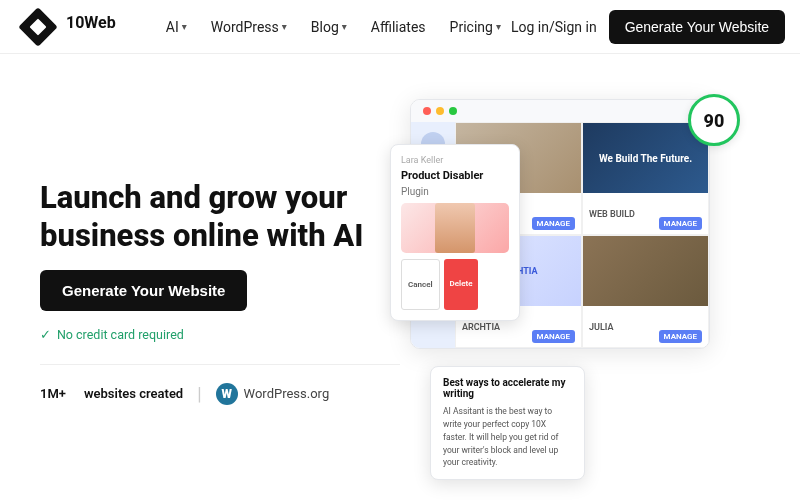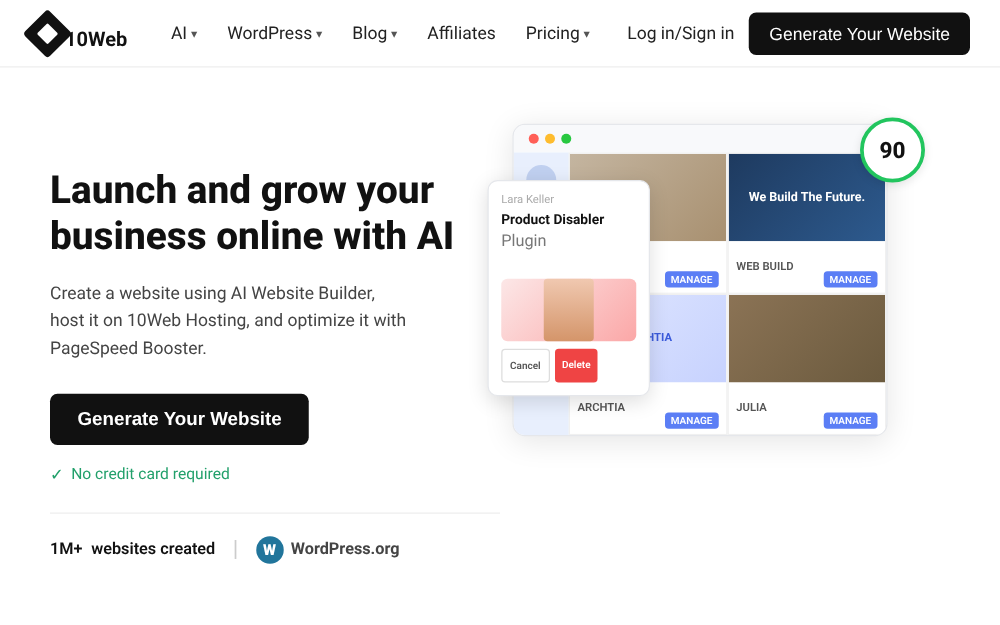--- a/index.html
+++ b/index.html
@@ -3,21 +3,21 @@
   <meta charset="utf-8">
   <style>
     * { box-sizing: border-box; margin: 0; padding: 0; }
     body { font-family: -apple-system, BlinkMacSystemFont, 'Segoe UI', Roboto, sans-serif; background: #fff; width: 800px; height: 500px; overflow: hidden; }
 
     
     .navbar {
       display: flex; align-items: center; padding: 0 24px; height: 54px;
       border-bottom: 1px solid #eee; background: #fff;
     }
-    .logo { display: flex; align-items: flex-end; gap: 0; margin-right: 25px; text-decoration: none; }
+    .logo { display: flex; align-items: flex-start; gap: 14px; margin-right: 40px; text-decoration: none; }
     .logo-diamond {
       width: 28px; height: 28px;
       background: #111; transform: rotate(45deg); border-radius: 3px;
       display: flex; align-items: center; justify-content: center;
     }
     .logo-diamond-inner {
       width: 12px; height: 12px; background: #fff; transform: rotate(0deg); border-radius: 1px;
     }
     .logo-text { font-weight: 700; font-size: 16px; color: #111; }
     .nav-links { display: flex; align-items: center; gap: 4px; flex: 1; }
@@ -49,28 +49,28 @@
       margin-bottom: 10px; display: inline-block;
     }
     .hero-no-card {
       display: flex; align-items: center; gap: 6px; font-size: 12.5px; color: #22a06b; margin-top: 6px;
     }
     .check-icon { font-size: 13px; }
     .hero-stats {
       display: flex; align-items: center; gap: 14px; margin-top: 22px; padding-top: 18px;
       border-top: 1px solid #eee;
     }
-    .stat-item { display: flex; align-items: center; gap: 7px; font-size: 13px; font-weight: 600; color: #111; }
+    .stat-item { display: flex; align-items: center; gap: 18px; font-size: 13px; font-weight: 600; color: #111; }
     .stat-sep { color: #ccc; font-size: 18px; }
     .wp-logo { display: flex; align-items: center; gap: 6px; }
     .wp-circle {
       width: 22px; height: 22px; border-radius: 50%; background: #21759b;
       display: flex; align-items: center; justify-content: center; color: #fff; font-size: 12px; font-weight: 900;
     }
-    .wp-text { font-size: 13px; color: #444; font-weight: 700; }
+    .wp-text { font-size: 13px; color: #444; font-weight: 400; }
 
     
     .hero-right {
       flex: 1; position: relative; height: 100%; display: flex; align-items: center; justify-content: center;
     }
 
     
     .score-badge {
       position: absolute; top: 10px; right: 20px; z-index: 10;
       width: 52px; height: 52px;
@@ -146,31 +146,31 @@
       font-size: 8px; padding: 2px 5px; font-weight: 600; margin-top: 20px;
     }
     
     .product-card {
       position: absolute; left: -10px; top: 60px; width: 130px;
       background: #fff; border-radius: 8px; box-shadow: 0 4px 16px rgba(0,0,0,0.13);
       padding: 10px; border: 1px solid #e5e7eb; z-index: 5;
     }
     .product-card-header { font-size: 9px; color: #aaa; margin-bottom: 4px; }
     .product-card-title { font-size: 11px; font-weight: 700; color: #111; margin-bottom: 4px; }
-    .product-card-sub { font-size: 13px; color: #777; margin-bottom: 22px; }
+    .product-card-sub { font-size: 10px; color: #777; margin-bottom: 6px; }
     .product-card-img {
       width: 100%; height: 50px; background: linear-gradient(135deg, #fce7e7 0%, #fba7a7 100%);
       border-radius: 5px; margin-bottom: 6px; display: flex; align-items: center; justify-content: center;
     }
     .person-img {
       width: 40px; height: 50px; background: linear-gradient(180deg, #f0c8b0 0%, #d4956a 100%);
       border-radius: 3px;
     }
     .product-card-actions { display: flex; gap: 4px; }
-    .p-btn { font-size: 8px; border-radius: 3px; padding: 8px 6px; font-weight: 600; }
+    .p-btn { font-size: 8px; border-radius: 3px; padding: 20px 6px; font-weight: 600; }
     .p-btn.outline { border: 1px solid #ddd; color: #555; background: #fff; }
     .p-btn.filled { background: #ef4444; color: #fff; border: none; }
 
     
     .ai-card {
       position: absolute; bottom: 20px; left: 30px; width: 155px;
       background: #fff; border-radius: 8px; box-shadow: 0 4px 18px rgba(0,0,0,0.12);
       padding: 10px 12px; border: 1px solid #e5e7eb; z-index: 5;
     }
     .ai-card-title { font-size: 10px; font-weight: 700; color: #111; margin-bottom: 6px; }
@@ -211,21 +211,20 @@
 
   <div class="nav-actions">
     <span class="login-btn">Log in/Sign in</span>
     <button class="generate-btn">Generate Your Website</button>
   </div>
 </nav>
 
 <section class="hero">
   <div class="hero-left">
     <h1 class="hero-title">Launch and grow your business online with AI</h1>
-    <p class="hero-sub">Create a website using AI Website Builder, host it on 10Web Hosting, and optimize it with PageSpeed Booster.</p>
     <button class="hero-cta-btn">Generate Your Website</button>
     <div class="hero-no-card">
       <span class="check-icon">✓</span>
       <span>No credit card required</span>
     </div>
     <div class="hero-stats">
       <div class="stat-item">
         <span>1M+</span>
         <span>websites created</span>
       </div>
@@ -307,15 +306,19 @@
       <div class="product-card-sub">Plugin</div>
       <div class="product-card-img">
         <div class="person-img"></div>
       </div>
       <div class="product-card-actions">
         <span class="p-btn outline">Cancel</span>
         <span class="p-btn filled">Delete</span>
       </div>
     </div>
 
+    <div class="ai-card">
+      <div class="ai-card-title">Best ways to accelerate my writing</div>
+      <div class="ai-card-body">AI Assitant is the best way to write your perfect copy 10X faster. It will help you get rid of your writer's block and level up your creativity.</div>
+    </div>
 
   </div>
 </section>
 
 </body></html>

